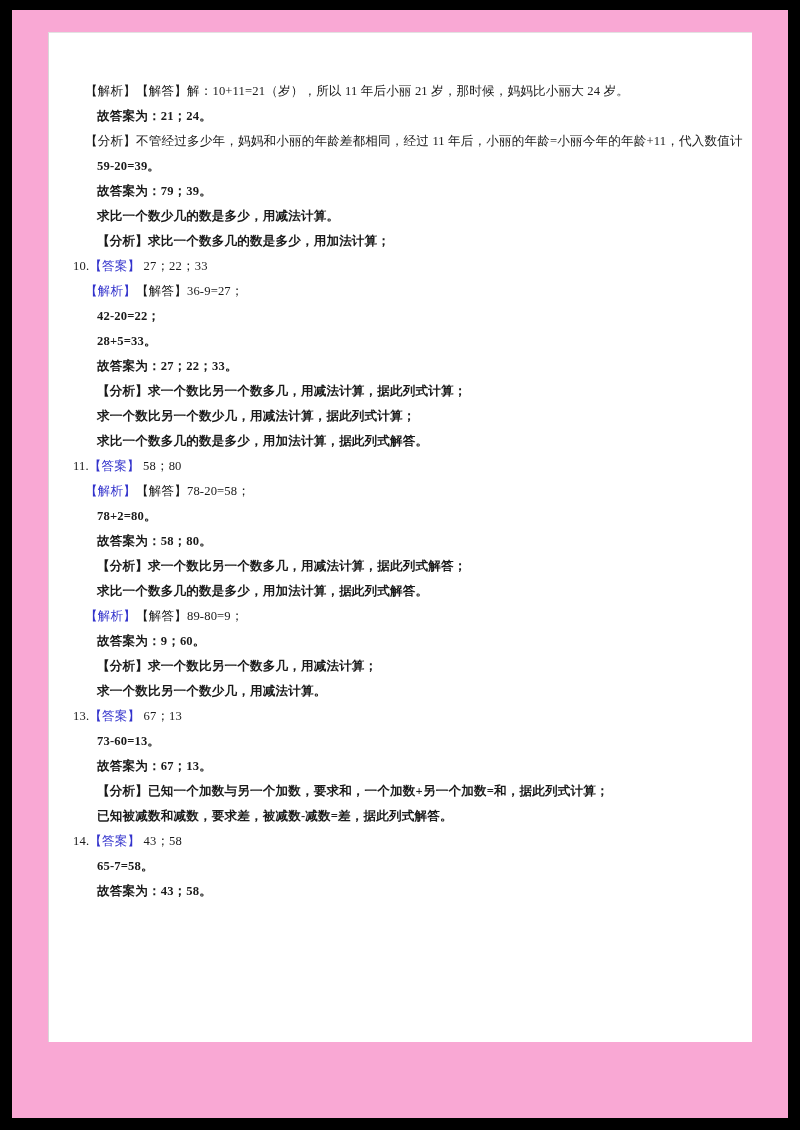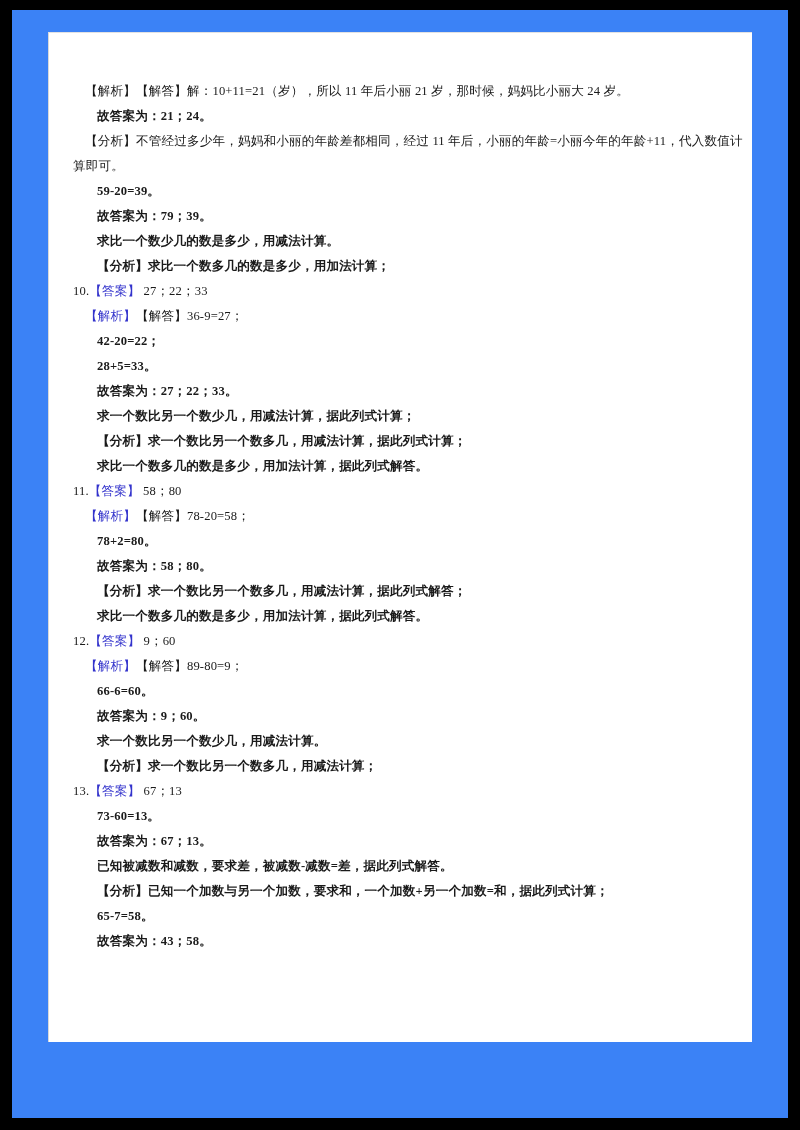--- a/index.html
+++ b/index.html
@@ -12,21 +12,21 @@
     height: 1130px;
     font-family: "Liberation Serif", "DejaVu Serif", serif;
     overflow: hidden;
   }
   .page-frame {
     position: absolute;
     left: 12px;
     top: 10px;
     width: 776px;
     height: 1108px;
-    background: #3b82f6;
+    background: #f9a8d4;
   }
   .page-inner {
     position: absolute;
     left: 36px;
     top: 22px;
     width: 704px;
     height: 1010px;
     background: #ffffff;
     border-left: 1px solid #d8d8d8;
     border-top: 1px solid #e2e2e2;
@@ -57,47 +57,45 @@
 </style>
 </head>
 <body>
 
 <div class="page-frame">
   <div class="page-inner">
     <div class="content" id="doc-content">
         <div class="line indent-1"><span class="seg">【解析】【解答】解：10+11=21（岁），所以 11 年后小丽 21 岁，那时候，妈妈比小丽大 24 岁。</span></div>
         <div class="line indent-2"><span class="seg">故答案为：21；24。</span></div>
         <div class="line indent-1"><span class="seg">【分析】不管经过多少年，妈妈和小丽的年龄差都相同，经过 11 年后，小丽的年龄=小丽今年的年龄+11，代入数值计</span></div>
-        <div class="line indent-0"><span class="seg">算即可。</span></div>
         <div class="line indent-2"><span class="seg">59-20=39。</span></div>
         <div class="line indent-2"><span class="seg">故答案为：79；39。</span></div>
         <div class="line indent-2"><span class="seg">求比一个数少几的数是多少，用减法计算。</span></div>
         <div class="line indent-2"><span class="seg">【分析】求比一个数多几的数是多少，用加法计算；</span></div>
         <div class="line indent-0"><span class="seg">10.</span><span class="tag-blue">【答案】</span><span class="seg">  27；22；33</span></div>
         <div class="line indent-1"><span class="tag-blue">【解析】</span><span class="seg">【解答】36-9=27；</span></div>
         <div class="line indent-2"><span class="seg">42-20=22；</span></div>
         <div class="line indent-2"><span class="seg">28+5=33。</span></div>
         <div class="line indent-2"><span class="seg">故答案为：27；22；33。</span></div>
+        <div class="line indent-2"><span class="seg">【分析】求一个数比另一个数多几，用减法计算，据此列式计算；</span></div>
         <div class="line indent-2"><span class="seg">求一个数比另一个数少几，用减法计算，据此列式计算；</span></div>
-        <div class="line indent-2"><span class="seg">【分析】求一个数比另一个数多几，用减法计算，据此列式计算；</span></div>
         <div class="line indent-2"><span class="seg">求比一个数多几的数是多少，用加法计算，据此列式解答。</span></div>
         <div class="line indent-0"><span class="seg">11.</span><span class="tag-blue">【答案】</span><span class="seg">  58；80</span></div>
         <div class="line indent-1"><span class="tag-blue">【解析】</span><span class="seg">【解答】78-20=58；</span></div>
         <div class="line indent-2"><span class="seg">78+2=80。</span></div>
         <div class="line indent-2"><span class="seg">故答案为：58；80。</span></div>
         <div class="line indent-2"><span class="seg">【分析】求一个数比另一个数多几，用减法计算，据此列式解答；</span></div>
         <div class="line indent-2"><span class="seg">求比一个数多几的数是多少，用加法计算，据此列式解答。</span></div>
-        <div class="line indent-0"><span class="seg">12.</span><span class="tag-blue">【答案】</span><span class="seg">  9；60</span></div>
         <div class="line indent-1"><span class="tag-blue">【解析】</span><span class="seg">【解答】89-80=9；</span></div>
-        <div class="line indent-2"><span class="seg">66-6=60。</span></div>
         <div class="line indent-2"><span class="seg">故答案为：9；60。</span></div>
+        <div class="line indent-2"><span class="seg">【分析】求一个数比另一个数多几，用减法计算；</span></div>
         <div class="line indent-2"><span class="seg">求一个数比另一个数少几，用减法计算。</span></div>
-        <div class="line indent-2"><span class="seg">【分析】求一个数比另一个数多几，用减法计算；</span></div>
         <div class="line indent-0"><span class="seg">13.</span><span class="tag-blue">【答案】</span><span class="seg">  67；13</span></div>
         <div class="line indent-2"><span class="seg">73-60=13。</span></div>
         <div class="line indent-2"><span class="seg">故答案为：67；13。</span></div>
+        <div class="line indent-2"><span class="seg">【分析】已知一个加数与另一个加数，要求和，一个加数+另一个加数=和，据此列式计算；</span></div>
         <div class="line indent-2"><span class="seg">已知被减数和减数，要求差，被减数-减数=差，据此列式解答。</span></div>
-        <div class="line indent-2"><span class="seg">【分析】已知一个加数与另一个加数，要求和，一个加数+另一个加数=和，据此列式计算；</span></div>
+        <div class="line indent-0"><span class="seg">14.</span><span class="tag-blue">【答案】</span><span class="seg">  43；58</span></div>
         <div class="line indent-2"><span class="seg">65-7=58。</span></div>
         <div class="line indent-2"><span class="seg">故答案为：43；58。</span></div>
       </div>
   </div>
 </div>
 
 </body></html>

